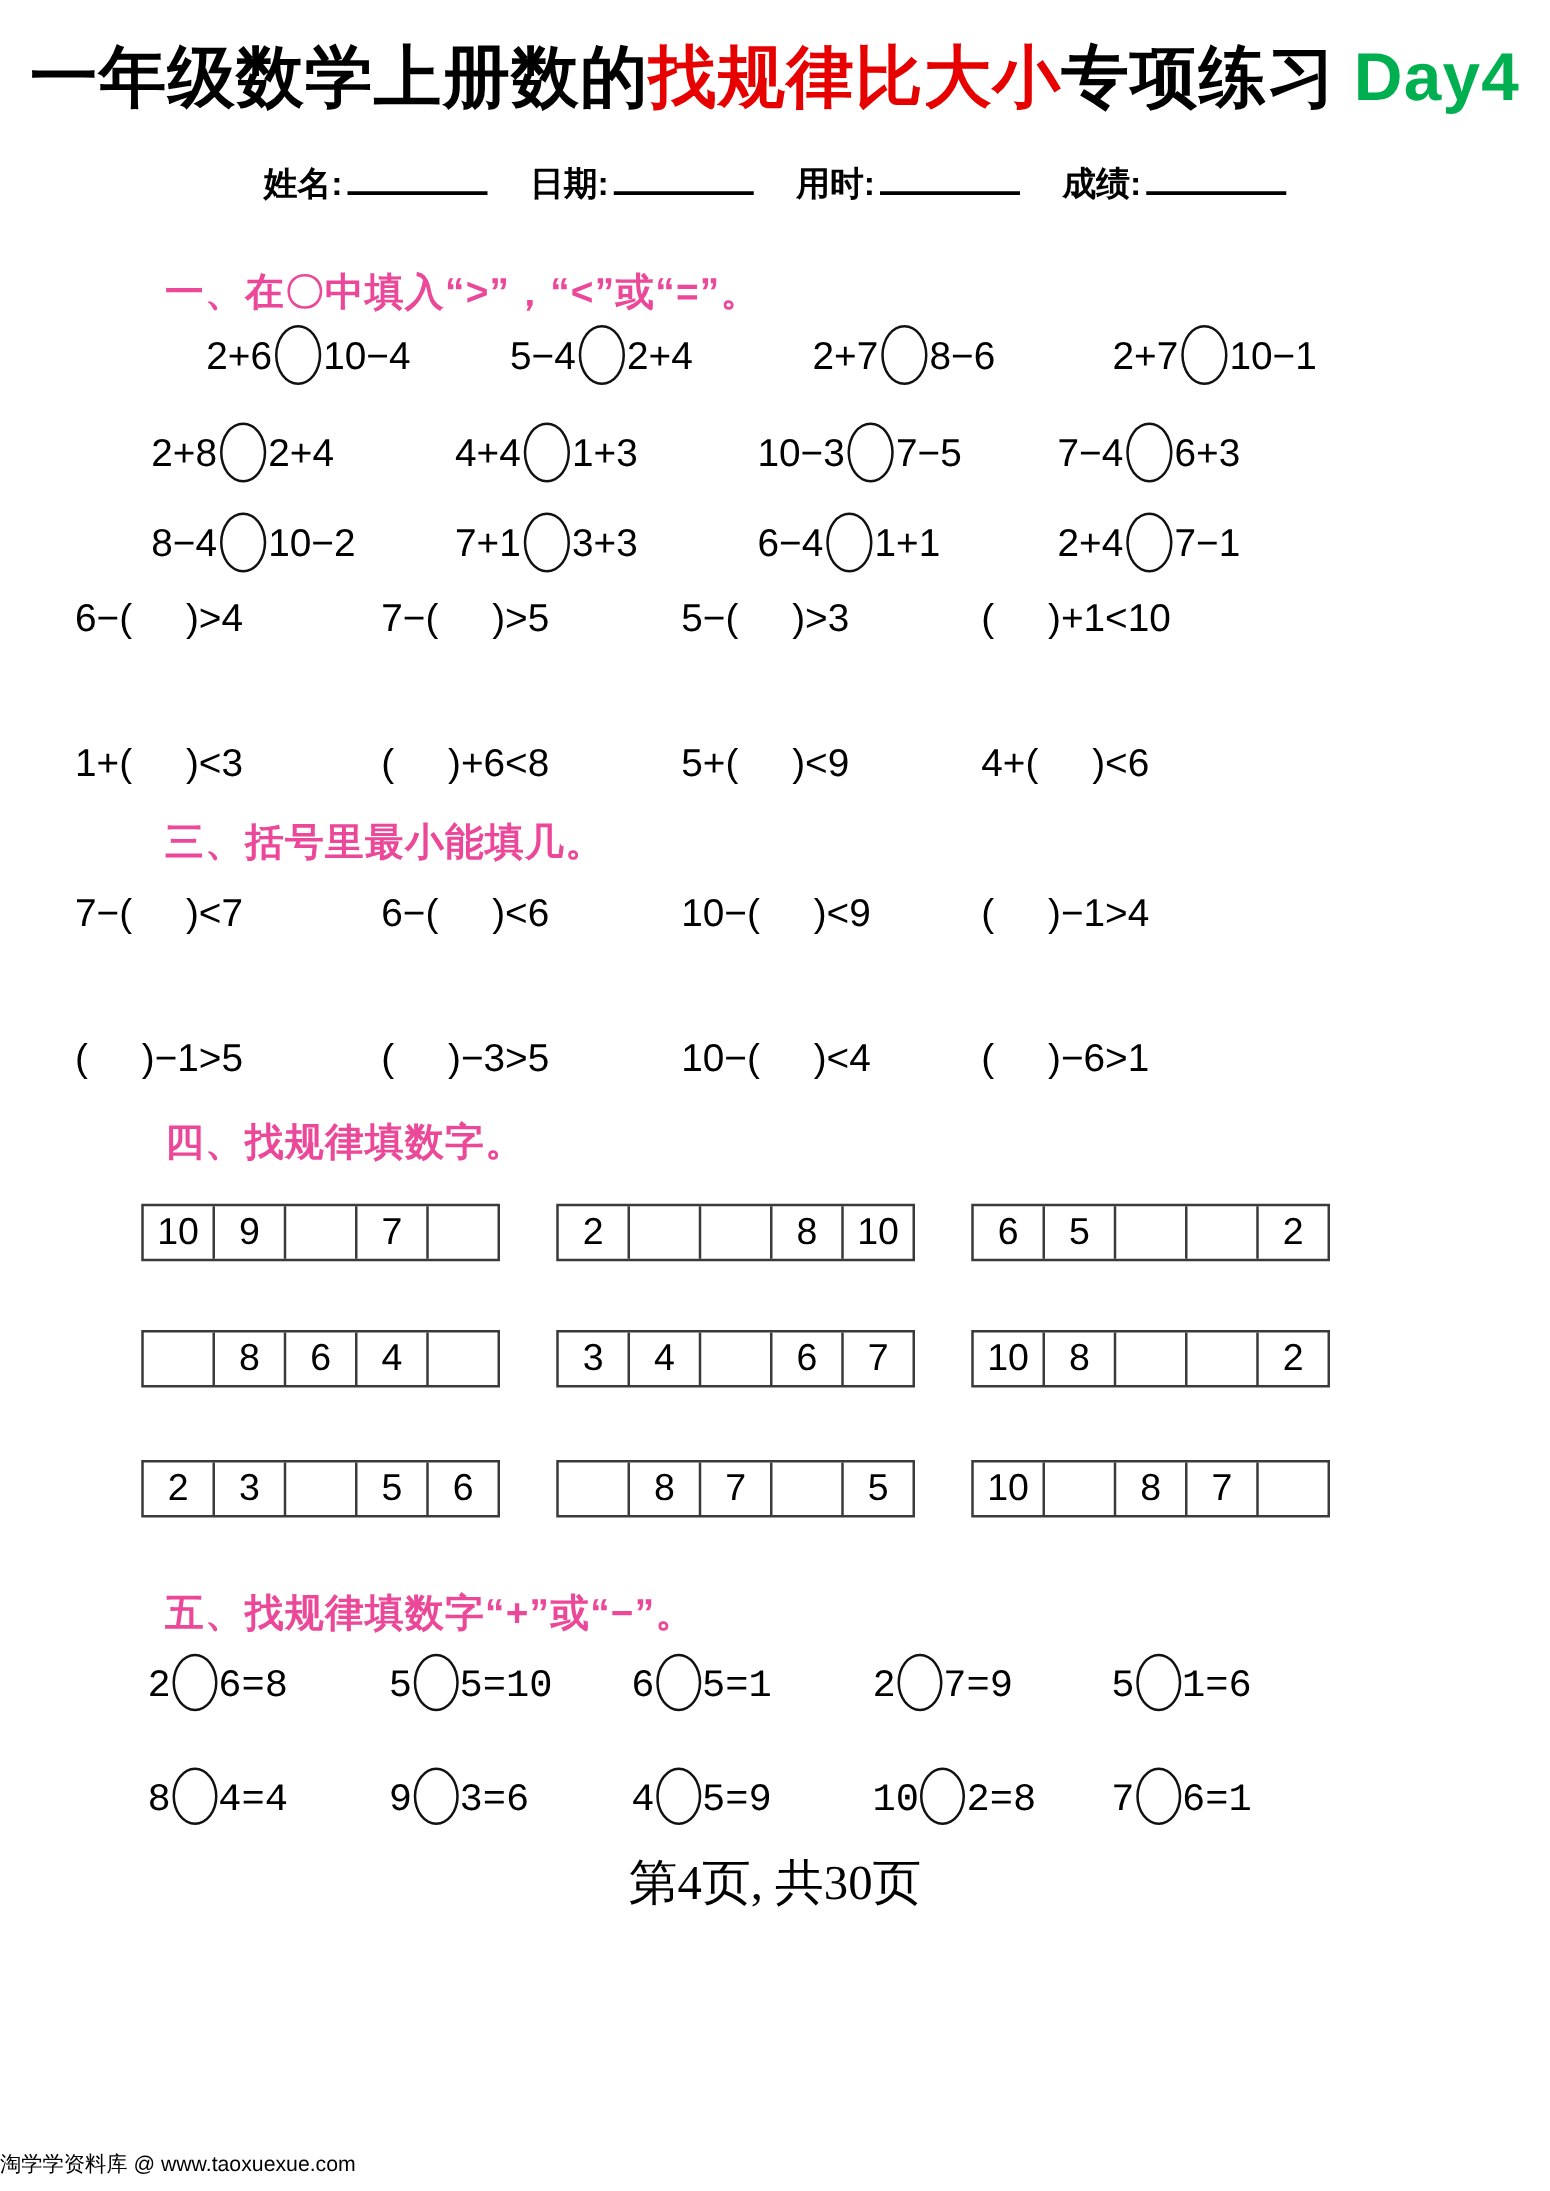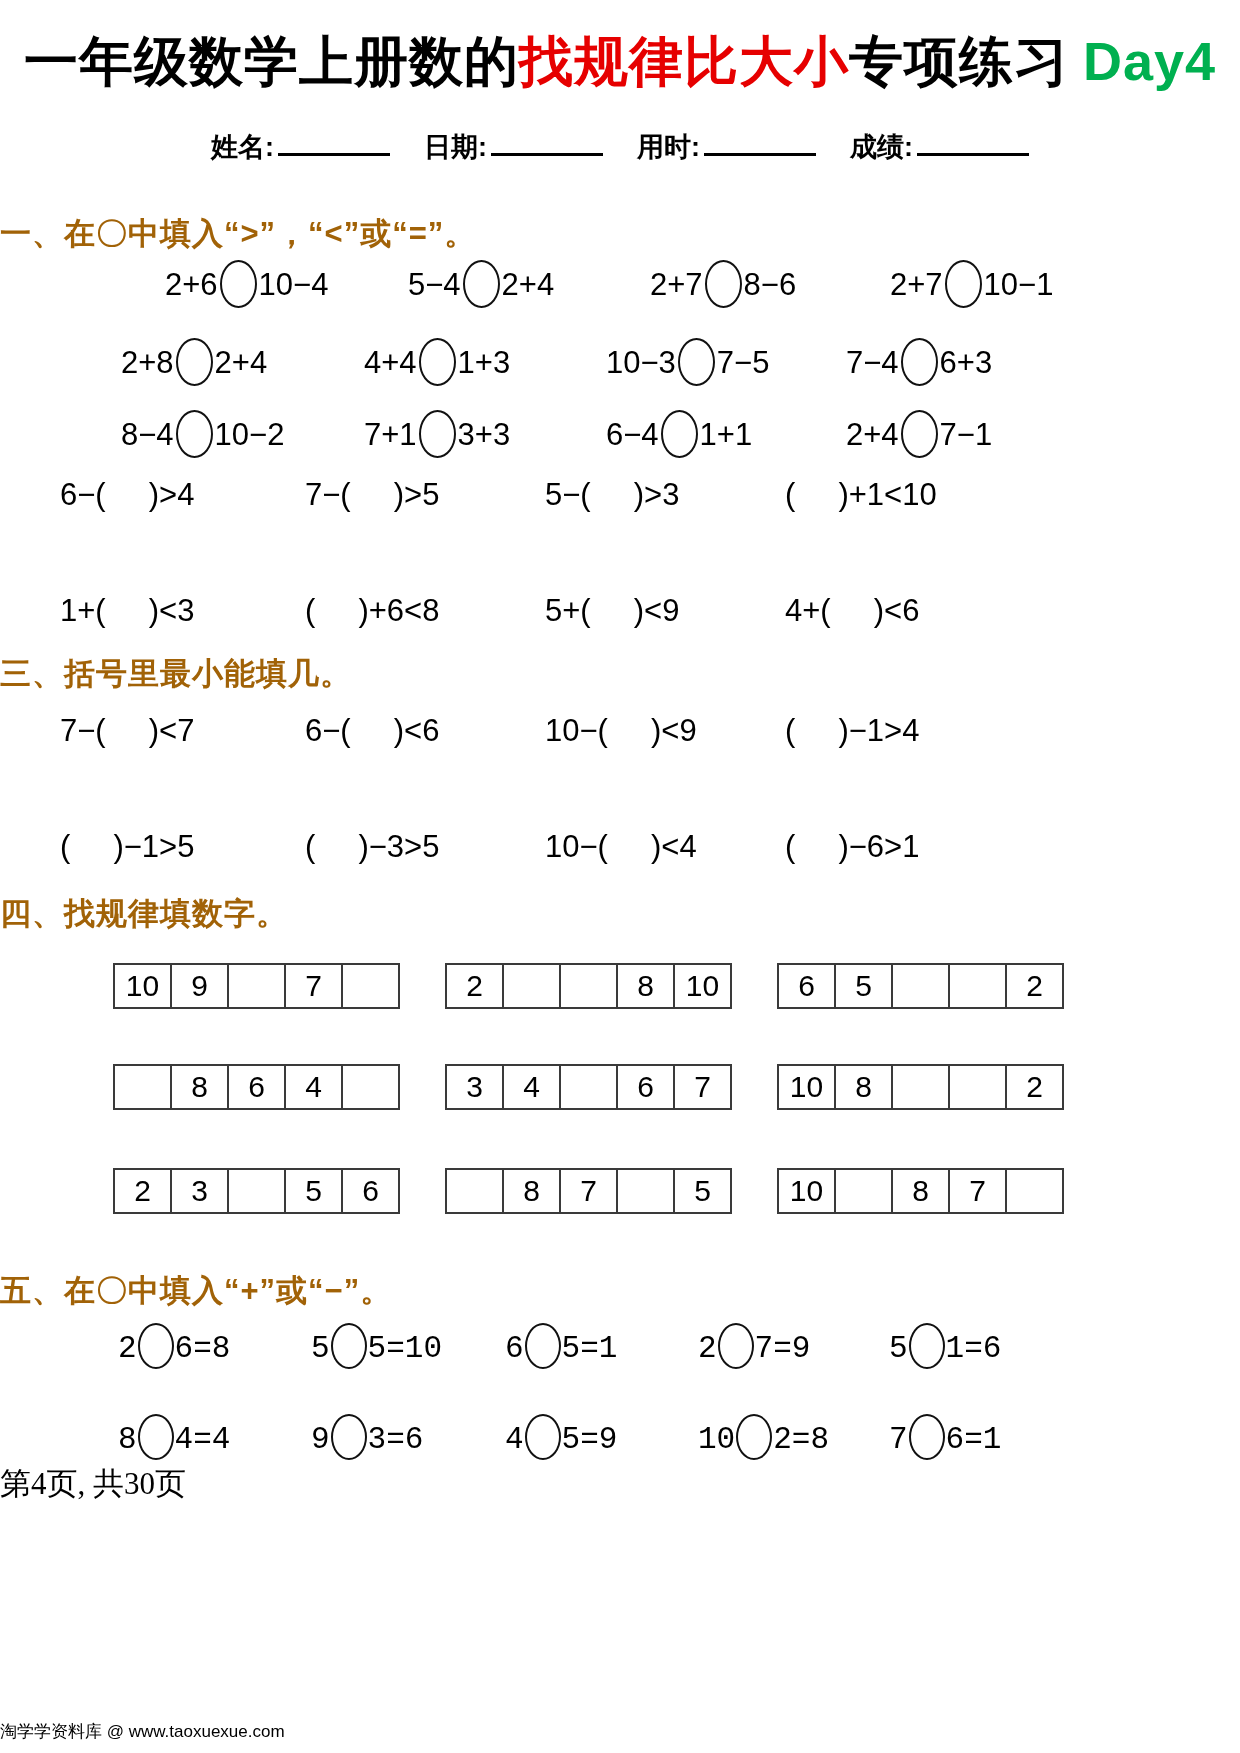--- a/index.html
+++ b/index.html
@@ -19,21 +19,21 @@
     display:flex;justify-content:center;gap:34px;margin-top:26px;
     font-size:27px;font-weight:bold;
   }
   .info .field{white-space:nowrap;}
   .blank{
     display:inline-block;width:112px;height:28px;
     border-bottom:3px solid #000;vertical-align:baseline;margin-left:4px;
   }
   
   .sec-head{
-    color:#a16207;font-size:31px;font-weight:bold;
+    color:#ec4899;font-size:31px;font-weight:bold;margin-left:132px;
     letter-spacing:1px;
   }
   
   .row4{
     display:grid;grid-template-columns:243px 242px 240px auto;
     padding-left:121px;font-size:31px;align-items:center;
   }
   .row4b{
     display:grid;grid-template-columns:245px 240px 240px auto;
     padding-left:60px;font-size:31px;align-items:center;
@@ -54,21 +54,21 @@
   .tables-row{display:flex;padding-left:113px;gap:45px;}
   .wtable{display:flex;border:2px solid #3a3a3a;background:#fff;}
   .wtable .cell{
     width:55px;height:42px;border-right:2px solid #3a3a3a;
     display:flex;align-items:center;justify-content:center;
     font-size:30px;
   }
   .wtable .cell:last-child{border-right:none;}
   
   .page-footer{
-    text-align:left;font-size:31px;
+    text-align:center;font-size:39px;margin-top:16px;
     font-family:"Liberation Serif",serif;
   }
   .watermark{
     position:absolute;left:0;right:0;bottom:10px;
     font-size:17px;color:#000000;
   }
   
   .mt8{margin-top:8px;margin-left:44px;}   .mt14{margin-top:14px;} .mt16{margin-top:16px;}
   .mt18{margin-top:18px;} .mt24{margin-top:24px;} .mt28{margin-top:28px;}
   .mt30{margin-top:30px;} .mt40{margin-top:40px;} .mt45{margin-top:45px;}
@@ -212,21 +212,21 @@
     </div>
     <div class="wtable">
       <div class="cell">10</div>
       <div class="cell"></div>
       <div class="cell">8</div>
       <div class="cell">7</div>
       <div class="cell"></div>
     </div>
   </div>
 
-  <div class="sec-head mt56">五、在〇中填入“+”或“−”。</div>
+  <div class="sec-head mt56">五、找规律填数字“+”或“−”。</div>
 
   <div class="row5 mt14">
     <div class="prob"><span>2</span><span class="circle small"></span><span>6=8</span></div>
     <div class="prob"><span>5</span><span class="circle small"></span><span>5=10</span></div>
     <div class="prob"><span>6</span><span class="circle small"></span><span>5=1</span></div>
     <div class="prob"><span>2</span><span class="circle small"></span><span>7=9</span></div>
     <div class="prob"><span>5</span><span class="circle small"></span><span>1=6</span></div>
   </div>
 
   <div class="row5 mt45">

